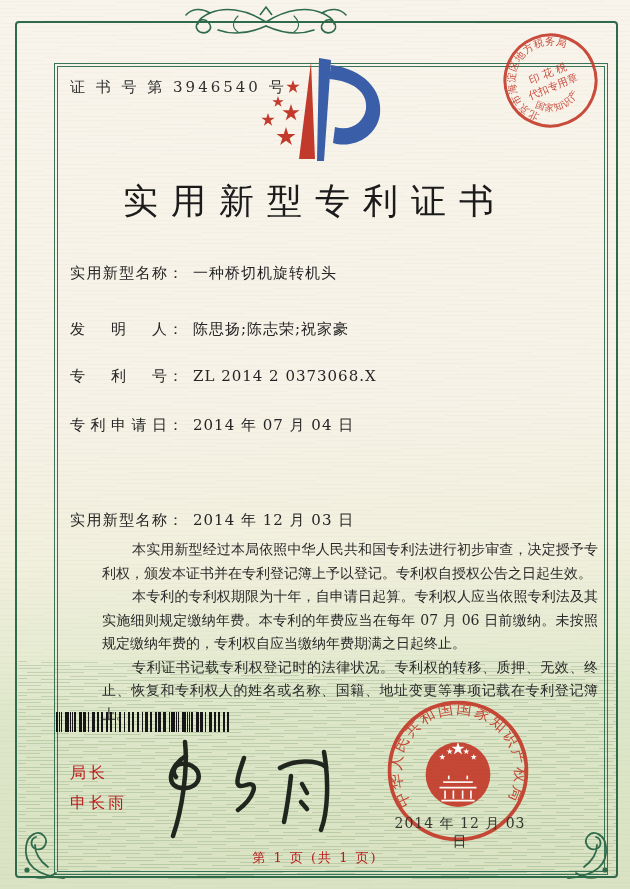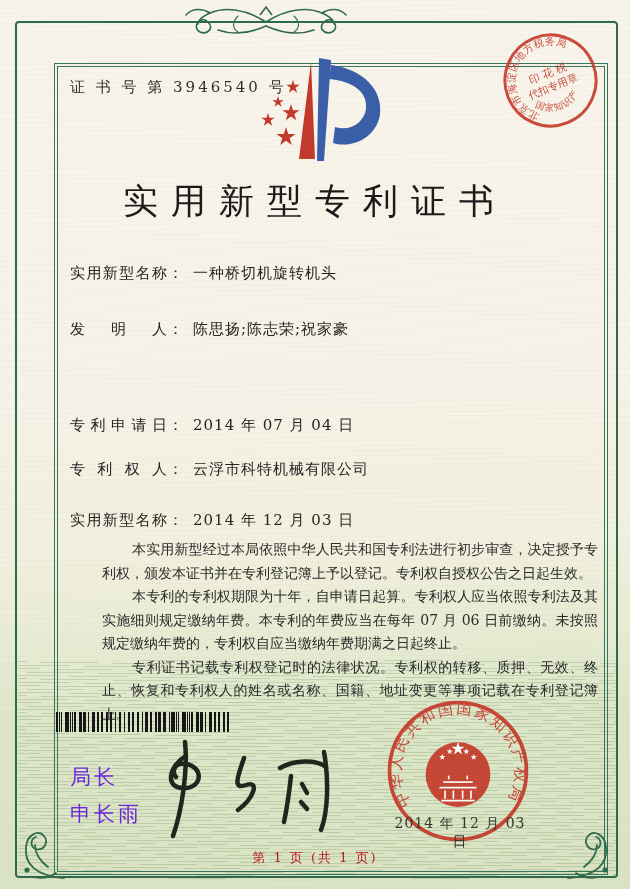--- a/index.html
+++ b/index.html
@@ -30,21 +30,21 @@
 
   .body-text{position:absolute;left:58px;right:32px;top:538px;font-size:14px;
      line-height:23.5px;text-align:justify;color:#2a2a2a;margin-left:44px;}
   .body-text p{margin:0;text-indent:2.15em;}
 
   .barcode{position:absolute;left:56px;top:712px;width:174px;height:20px;background-color:transparent;
      background-image:
        repeating-linear-gradient(90deg,#161616 0 2px,transparent 2px 5px,#161616 5px 6px,transparent 6px 9px),
        repeating-linear-gradient(90deg,transparent 0 3px,#161616 3px 4px,transparent 4px 11px,#161616 11px 13px);}
 
-  .director{position:absolute;left:70px;top:763px;font-size:21px;letter-spacing:3px;color:#6d28d9;
+  .director{position:absolute;left:70px;top:763px;font-size:16px;letter-spacing:3px;color:#b91c1c;
      font-family:Liberation Sans, sans-serif;}
   .director div{margin-bottom:9px;}
   .signature{position:absolute;left:128px;top:736px;width:236px;height:108px;}
 
   .seal-cnipa{position:absolute;left:384px;top:697px;width:148px;height:148px;opacity:.92;}
   .issue-date{position:absolute;left:388px;top:815px;width:144px;text-align:center;
      font-size:14px;letter-spacing:1px;color:#35352f;}
   .seal-tax{position:absolute;left:501px;top:31px;width:99px;height:99px;transform:rotate(-22deg);opacity:.9;}
 
   .footer{position:absolute;left:0;right:0;top:849px;text-align:center;font-size:13px;
@@ -126,25 +126,25 @@
   </svg>
 
   <div class="title">实用新型专利证书</div>
 
   <div class="row" style="top:264px">
     <span class="label">实用新型名称</span><span class="colon">：</span><span class="value">一种桥切机旋转机头</span>
   </div>
   <div class="row" style="top:320px">
     <span class="label">发明人</span><span class="colon">：</span><span class="value">陈思扬;陈志荣;祝家豪</span>
   </div>
+  <div class="row" style="top:367px">
+    <span class="label">专利号</span><span class="colon">：</span><span class="value">ZL 2014 2 0373068.X</span>
+  </div>
   <div class="row" style="top:416px">
     <span class="label">专利申请日</span><span class="colon">：</span><span class="value">2014 年 07 月 04 日</span>
-  </div>
-  <div class="row" style="top:460px">
-    <span class="label">专利权人</span><span class="colon">：</span><span class="value">云浮市科特机械有限公司</span>
   </div>
   <div class="row" style="top:511px">
     <span class="label">实用新型名称</span><span class="colon">：</span><span class="value">2014 年 12 月 03 日</span>
   </div>
 
   <div class="body-text">
     <p>本实用新型经过本局依照中华人民共和国专利法进行初步审查，决定授予专利权，颁发本证书并在专利登记簿上予以登记。专利权自授权公告之日起生效。</p>
     <p>本专利的专利权期限为十年，自申请日起算。专利权人应当依照专利法及其实施细则规定缴纳年费。本专利的年费应当在每年 07 月 06 日前缴纳。未按照规定缴纳年费的，专利权自应当缴纳年费期满之日起终止。</p>
     <p>专利证书记载专利权登记时的法律状况。专利权的转移、质押、无效、终止、恢复和专利权人的姓名或名称、国籍、地址变更等事项记载在专利登记簿上。</p>
   </div>

